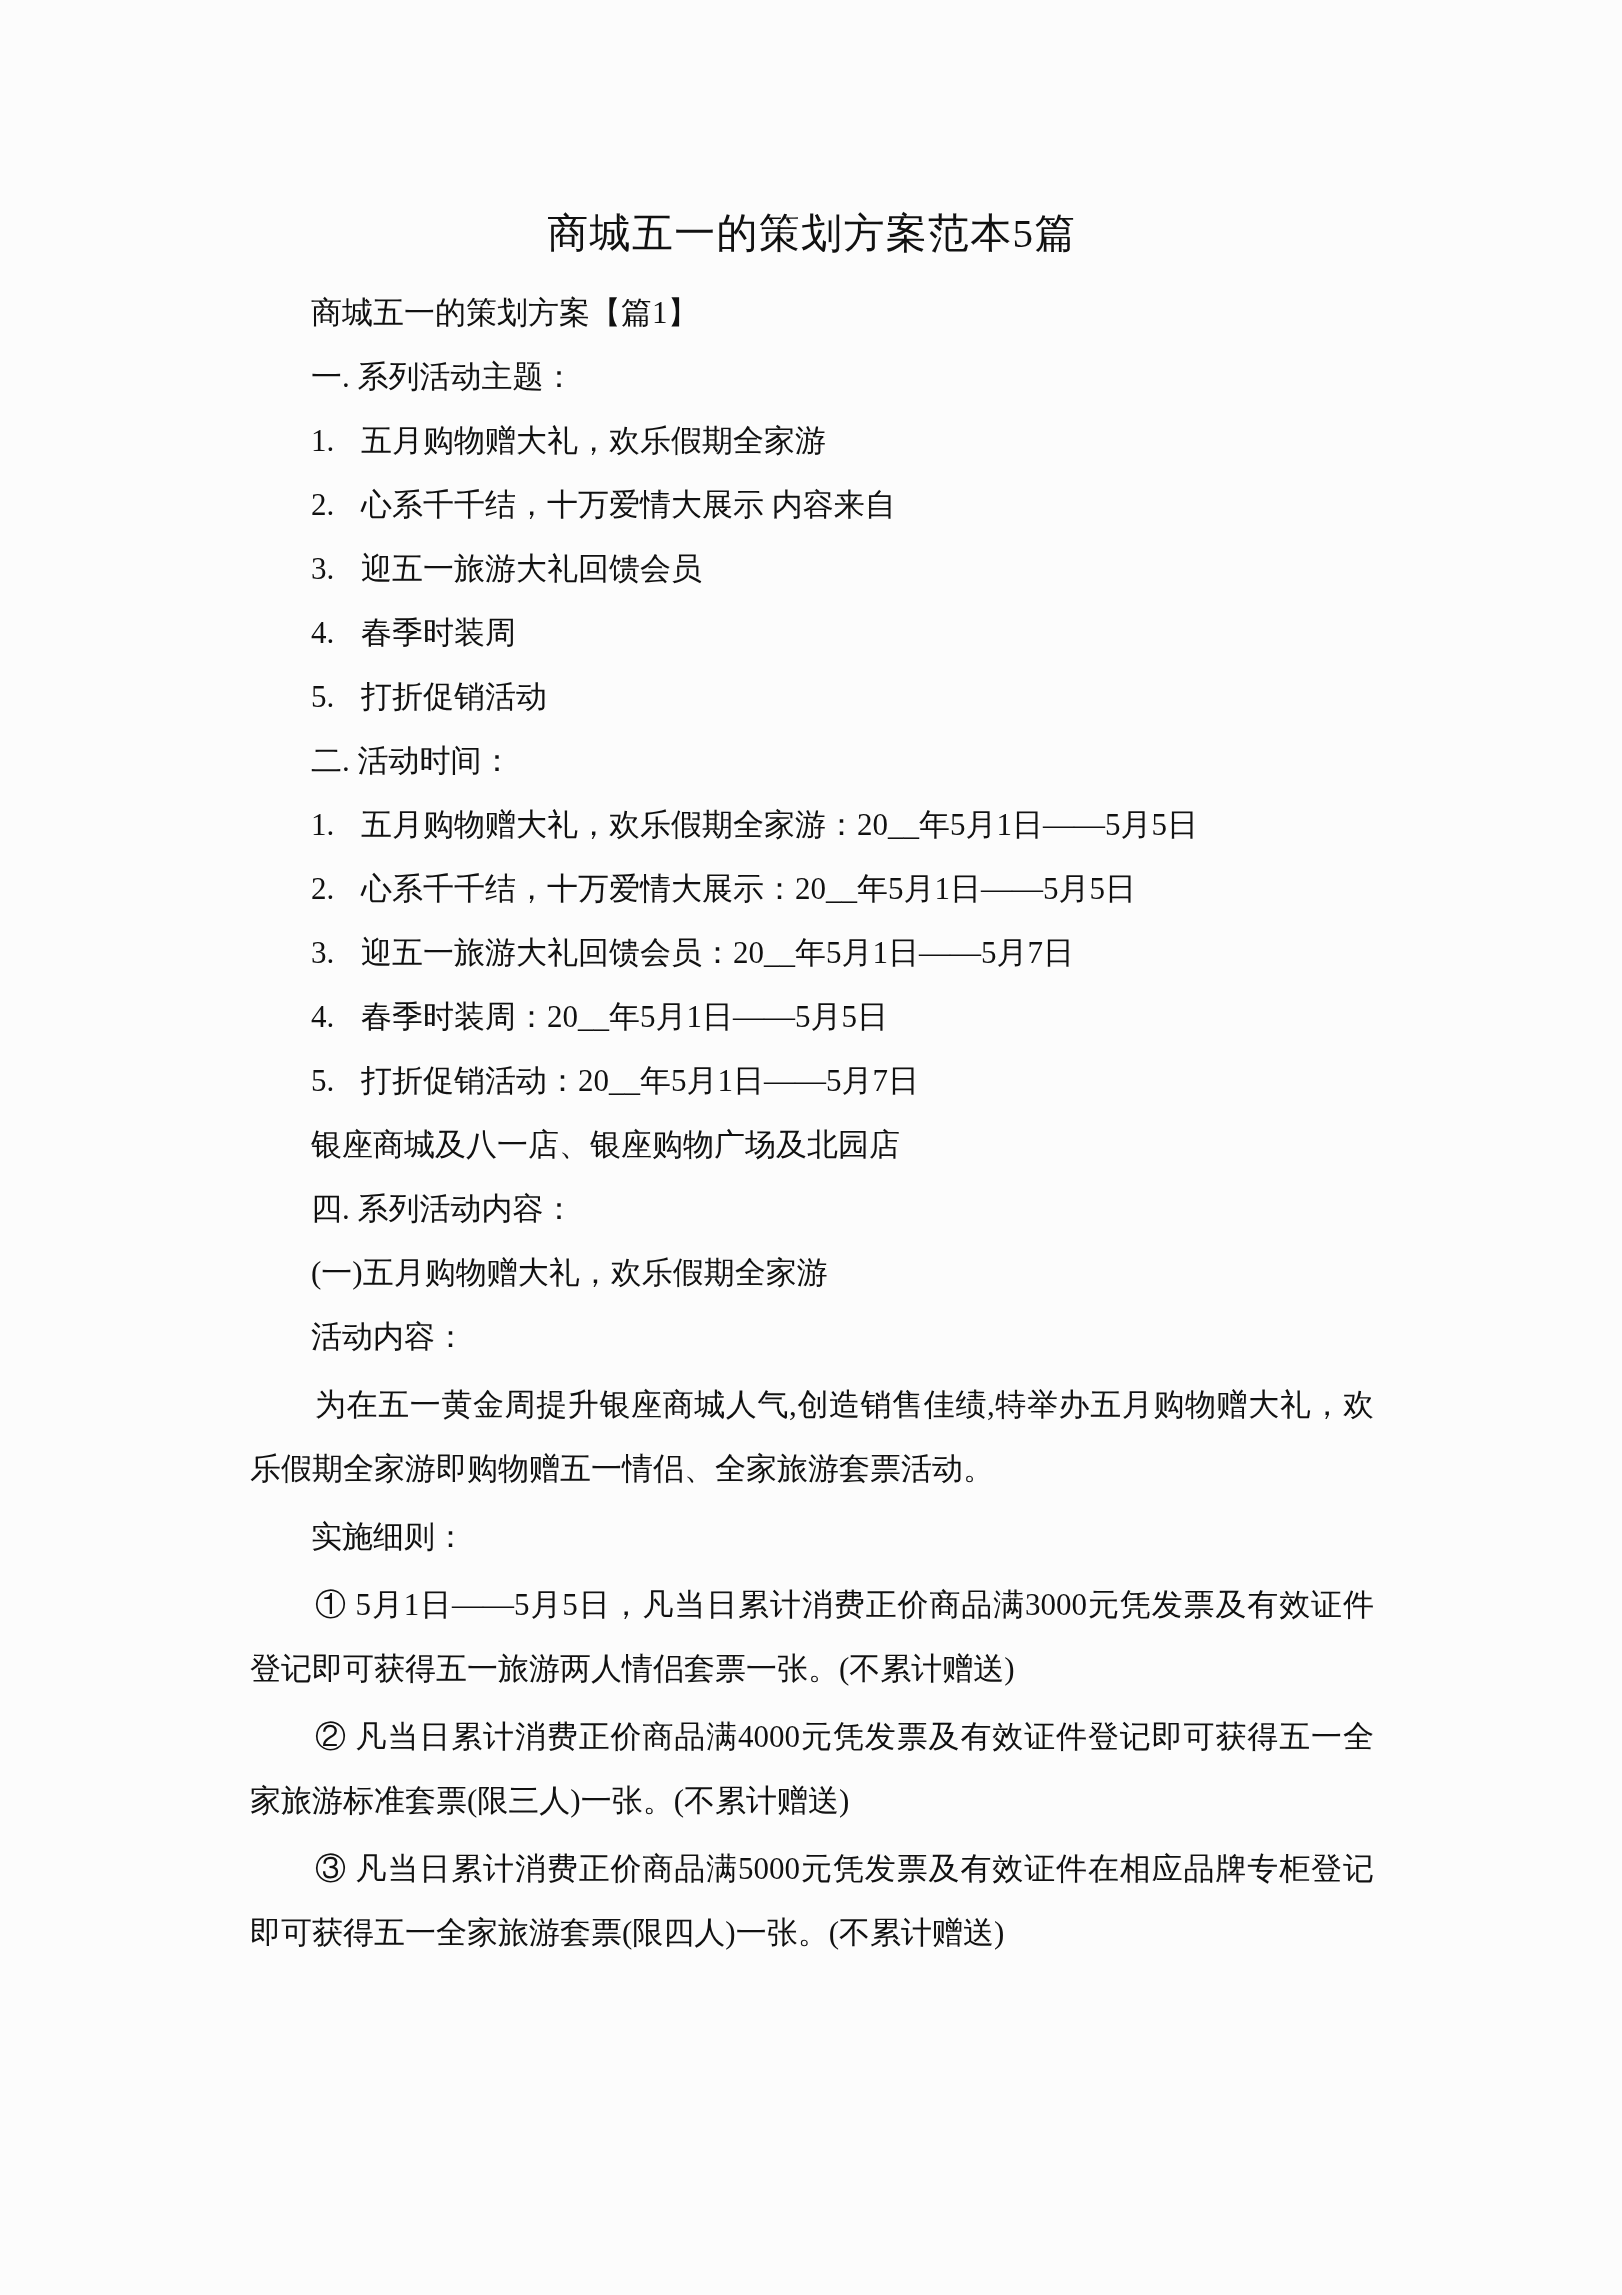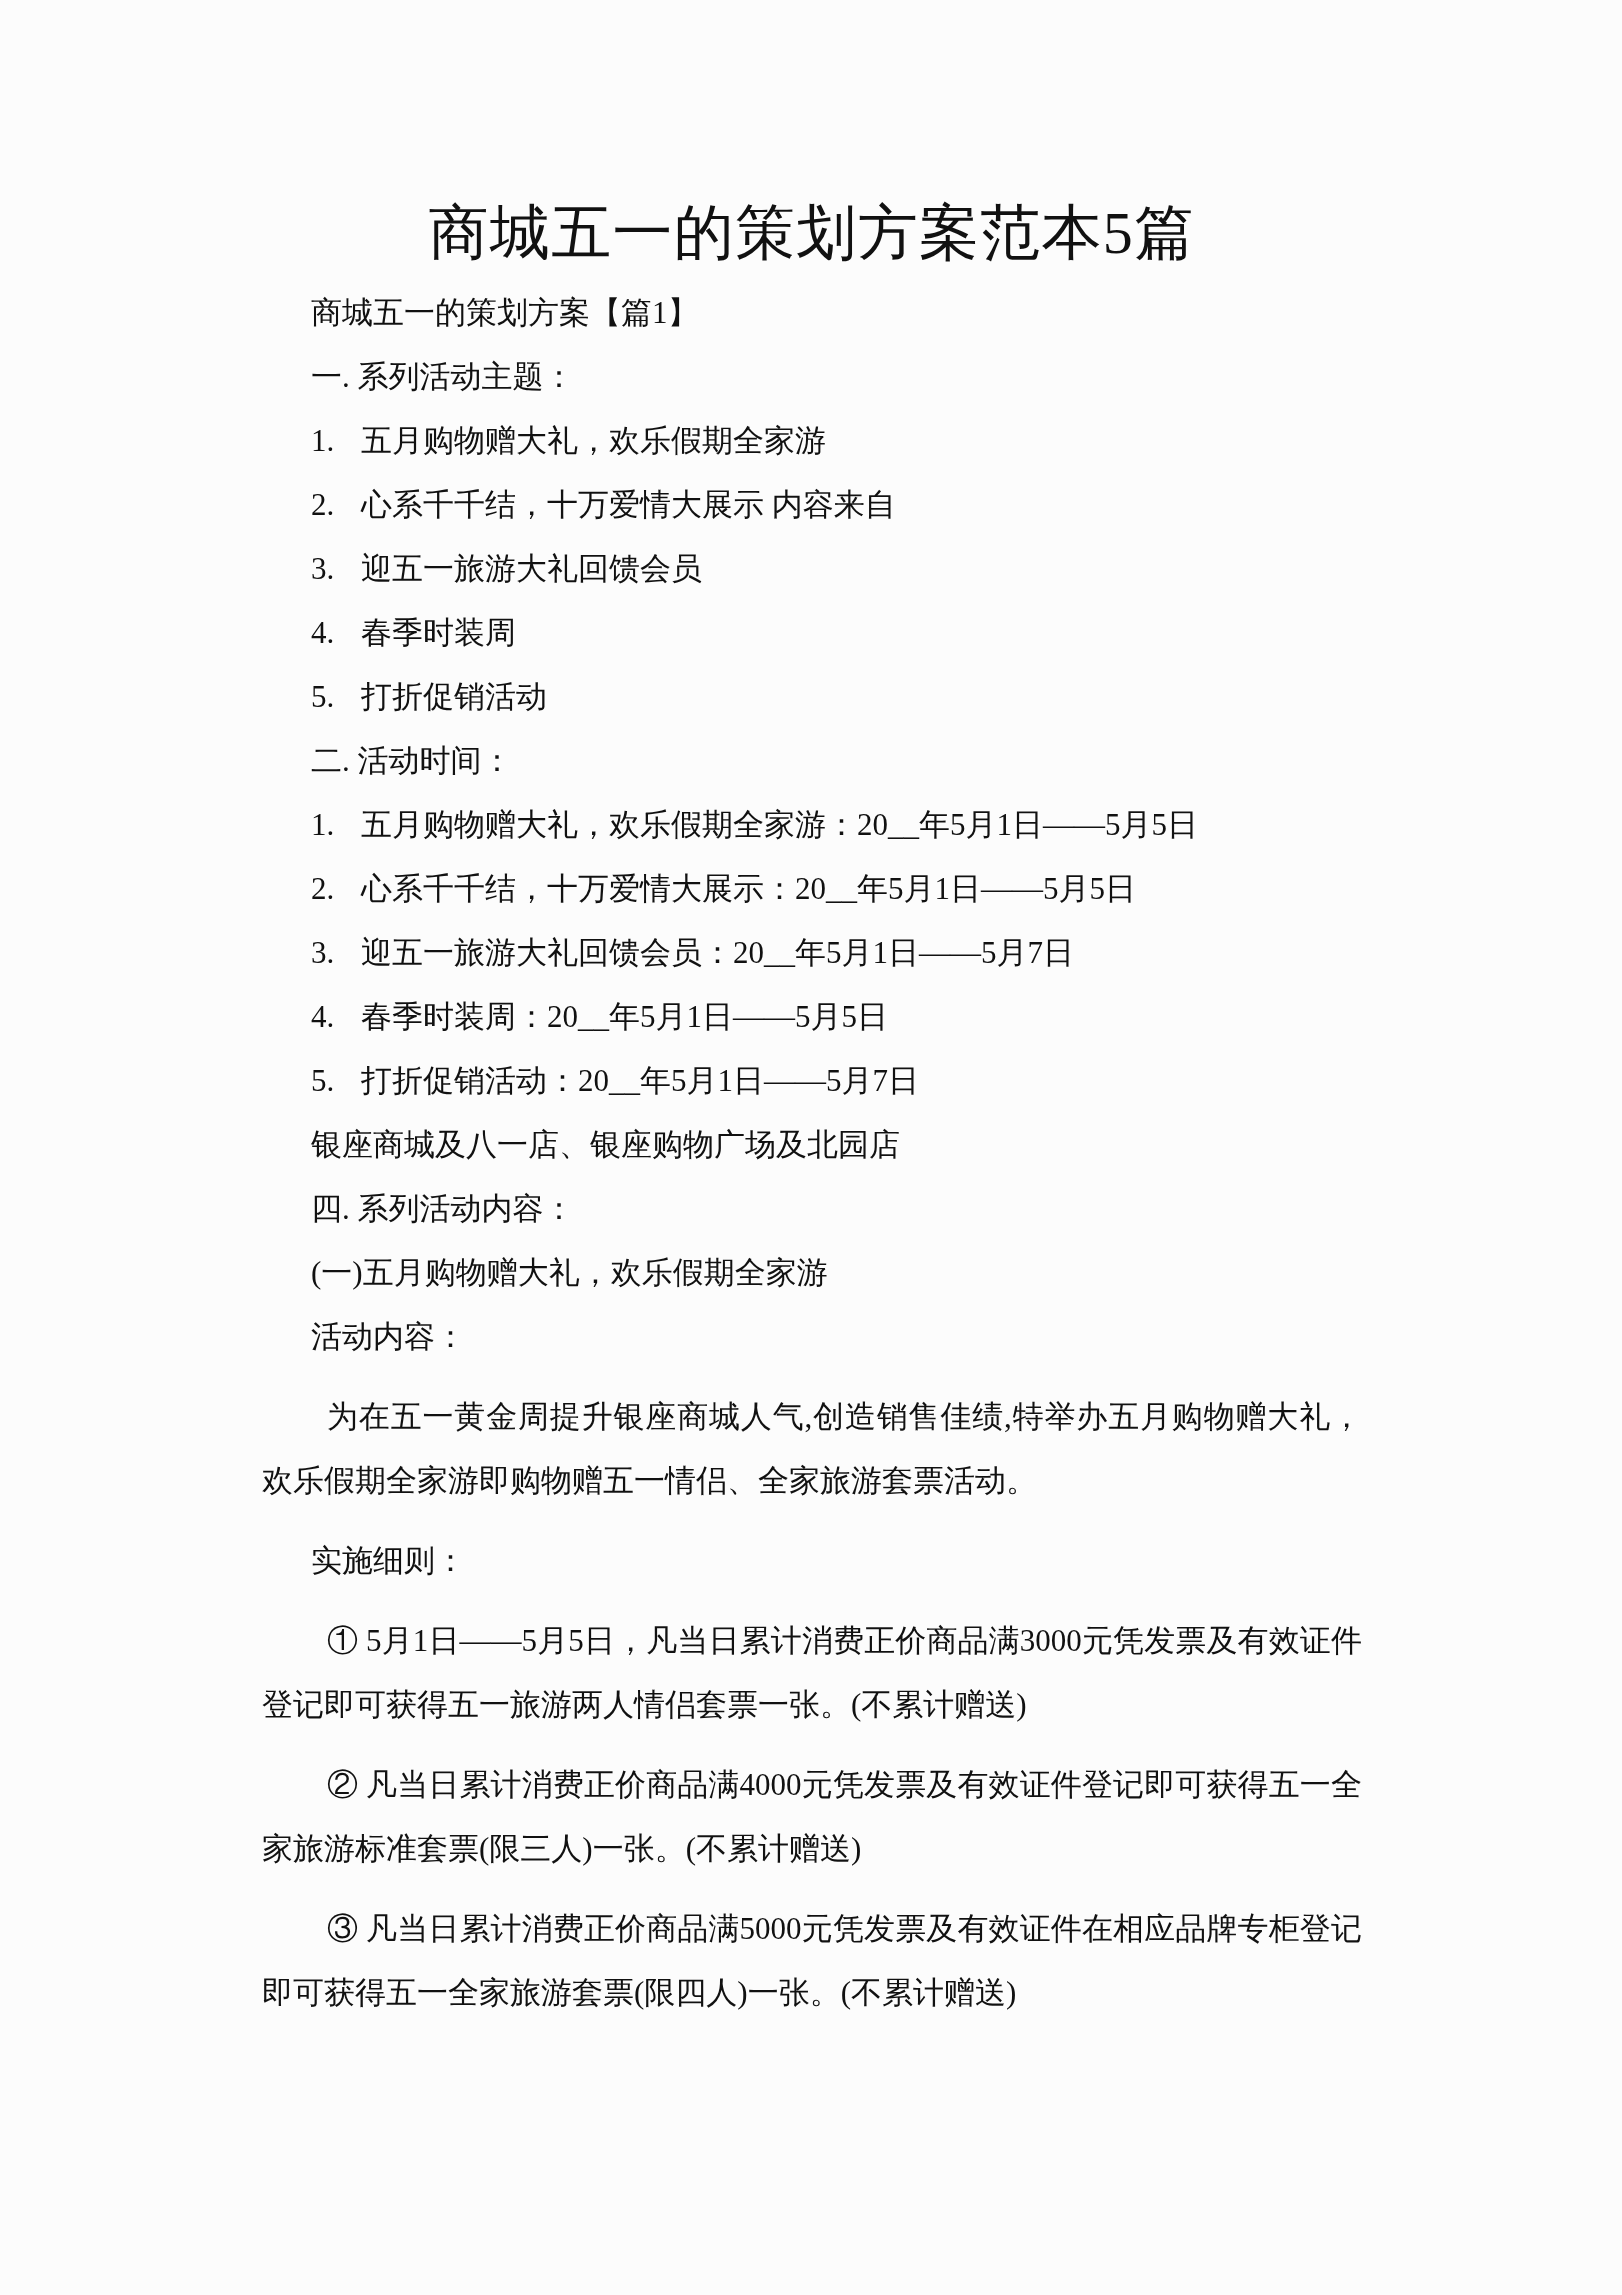--- a/index.html
+++ b/index.html
@@ -20,21 +20,21 @@
       left: 246px;
       top: 0;
       width: 1132px;
     }
     .doc-title {
       position: absolute;
       left: 0;
       top: 194px;
       width: 1132px;
       text-align: center;
-      font-size: 60px;
+      font-size: 41px;
       line-height: 79px;
       font-weight: normal;
       margin: 0;
       letter-spacing: 1.3px;
     }
     .body {
       position: absolute;
       left: 0;
       top: 281px;
       width: 1132px;
@@ -45,21 +45,21 @@
       height: 64px;
       white-space: nowrap;
       margin: 0;
     }
     .indent {
       padding-left: 65px;
     }
     .para {
       font-size: 31px;
       line-height: 64px;
-      margin: 16px;
+      margin: 4px;
       text-indent: 65px;
       text-align: justify;
       text-align-last: left;
     }
     .num {
       display: inline-block;
       min-width: 50px;
     }
   </style>
 </head>

